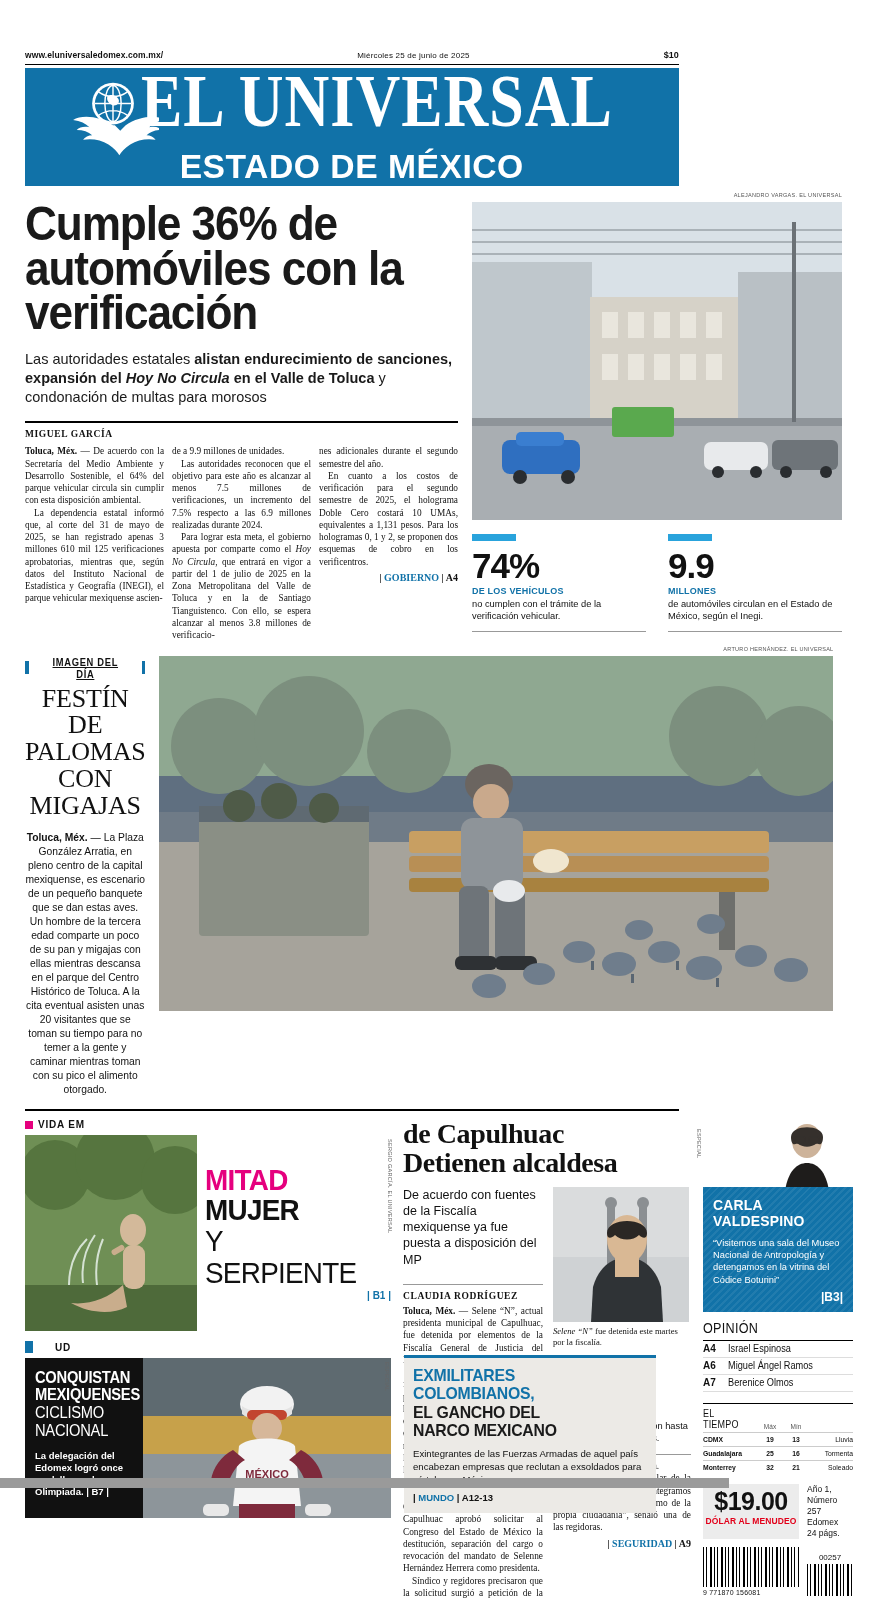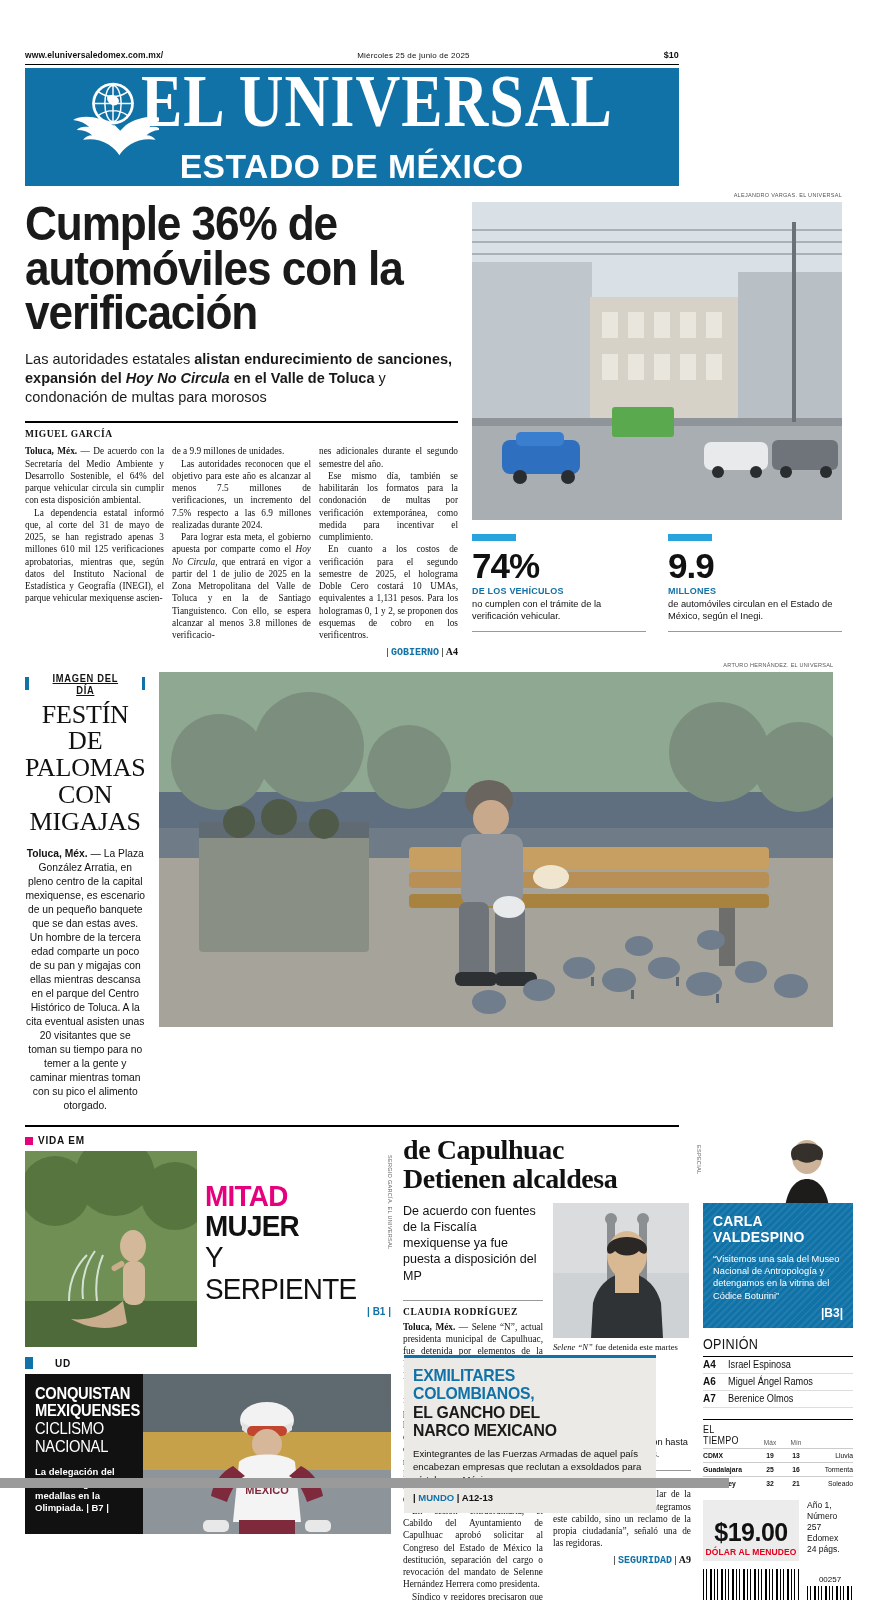--- a/index.html
+++ b/index.html
@@ -50,21 +50,21 @@
   .cols3 { display:flex; gap:8px; margin-top:6px; }
   .col { width:139px; }
   .bodytext { font-family:"Liberation Serif", serif; font-size:9.3px; line-height:1.32;
               text-align:justify; color:#111; }
   .bodytext p { text-indent:9px; margin:0; }
   .bodytext p.first { text-indent:0; }
   .bodytext b { font-weight:bold; }
   .bodytext i { font-style:italic; }
   .section-tag { text-align:right; margin-top:4px; font-family:"Liberation Serif", serif;
                  font-size:10px; font-weight:bold; }
-  .section-tag .sec { color:#1172a8;font-family:Liberation Mono, monospace; }
+  .section-tag .sec { color:#1172a8; }
 
   
   .photo { background:#cdd3d8; position:relative; overflow:hidden; }
   .credit { position:absolute; right:0; top:-10px; font-size:5.5px; letter-spacing:.3px; color:#555; }
   .credit-v { position:absolute; writing-mode:vertical-rl; font-size:5.5px; color:#666; letter-spacing:.3px; }
   .cap { font-family:"Liberation Serif", serif; font-size:9.2px; line-height:1.3; margin-top:5px; }
   .cap i { font-style:italic; }
 
   
   .stats { display:flex; gap:22px; margin-top:14px; }
@@ -157,21 +157,21 @@
   .tiempo .hd { display:flex; font-size:10px; padding:4px 0 2px 0; }
   .tiempo .hd .city { flex:1; letter-spacing:.2px; transform:scaleX(.9); transform-origin:left;}
   .tiempo .hd .mx, .tiempo .hd .mn { width:26px; text-align:center; font-size:6.5px; color:#555; align-self:flex-end; }
   .tiempo .hd .st { width:44px; }
   .tiempo .row { display:flex; font-size:6.8px; font-weight:bold; padding:3px 0; border-top:1px solid #ccc; }
   .tiempo .row .city { flex:1; }
   .tiempo .row .mx, .tiempo .row .mn { width:26px; text-align:center; }
   .tiempo .row .st { width:44px; text-align:right; font-weight:normal; }
 
   .pricebox { display:flex; gap:8px; margin-top:10px; }
-  .price-card { width:96px; background:#ececec; text-align:center; padding:18px 0 4px 0; }
+  .price-card { width:96px; background:#ececec; text-align:center; padding:3px 0 4px 0; }
   .price-card .amt { font-size:25px; font-weight:bold; letter-spacing:-.5px; }
   .price-card .sub { font-size:8.5px; font-weight:bold; color:#e2001a; letter-spacing:.1px; }
   .imprint { font-size:8.5px; line-height:1.3; }
 
   .barcodes { display:flex; gap:8px; margin-top:8px; align-items:flex-end; }
   .barcode { height:40px; background:
      repeating-linear-gradient(90deg,#000 0 1px,#fff 1px 3px,#000 3px 4px,#fff 4px 7px,#000 7px 9px,#fff 9px 11px);
   }
   .bc-main { width:96px; }
   .bc-small { width:46px; height:32px; }
@@ -226,21 +226,20 @@
         <div class="col">
           <div class="bodytext">
             <p class="first">de a 9.9 millones de unidades.</p>
             <p>Las autoridades reconocen que el objetivo para este año es alcanzar al menos 7.5 millones de verificaciones, un incremento del 7.5% respecto a las 6.9 millones realizadas durante 2024.</p>
             <p><span>Para lograr esta meta, el gobierno apuesta por comparte como el </span><i>Hoy No Circula</i><span>, que entrará en vigor a partir del 1 de julio de 2025 en la Zona Metropolitana del Valle de Toluca y en la de Santiago Tianguistenco. Con ello, se espera alcanzar al menos 3.8 millones de verificacio-</span></p>
           </div>
         </div>
         <div class="col">
           <div class="bodytext">
             <p class="first">nes adicionales durante el segundo semestre del año.</p>
-            <p>Ese mismo día, también se habilitarán los formatos para la condonación de multas por verificación extemporánea, como medida para incentivar el cumplimiento.</p>
             <p>En cuanto a los costos de verificación para el segundo semestre de 2025, el holograma Doble Cero costará 10 UMAs, equivalentes a 1,131 pesos. Para los hologramas 0, 1 y 2, se proponen dos esquemas de cobro en los verificentros.</p>
           </div>
           <div class="section-tag">
             | <span class="sec">GOBIERNO</span> | <span>A4</span>
           </div>
         </div>
       </div>
     </div>
 
     <div class="lead-right">

